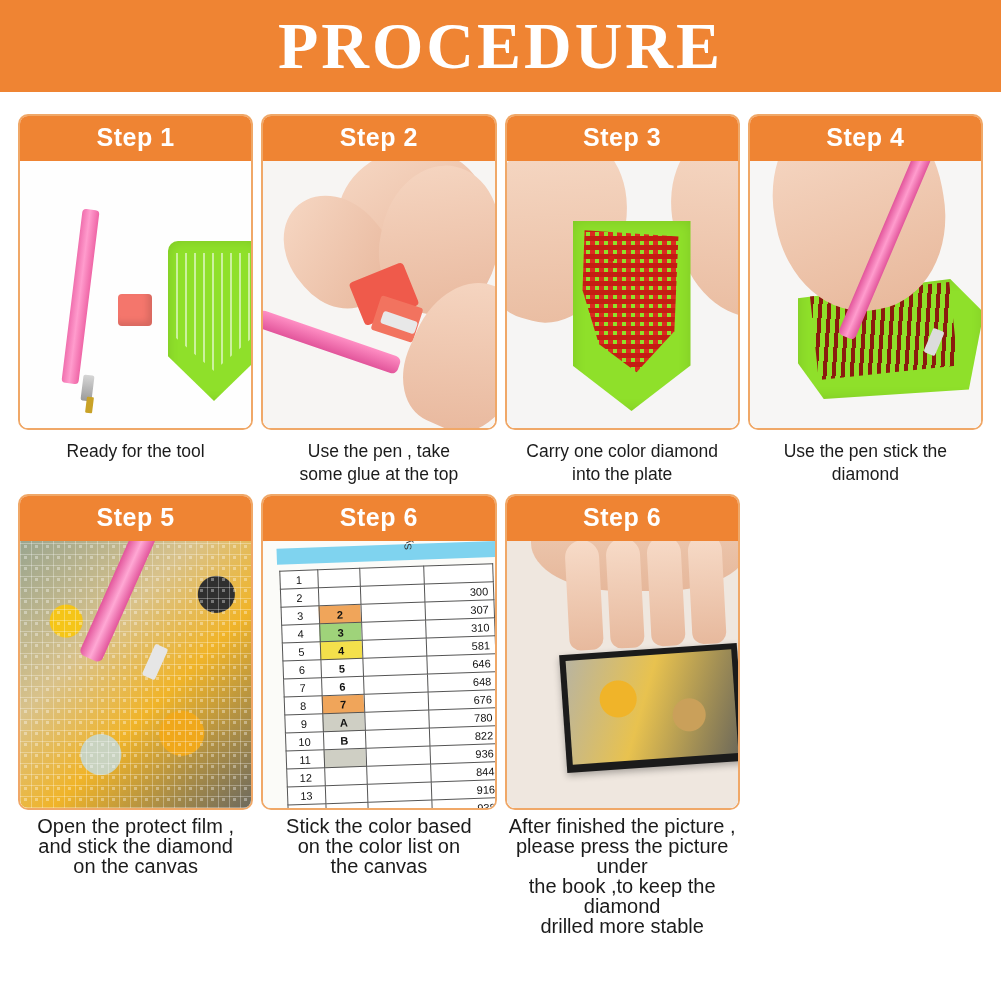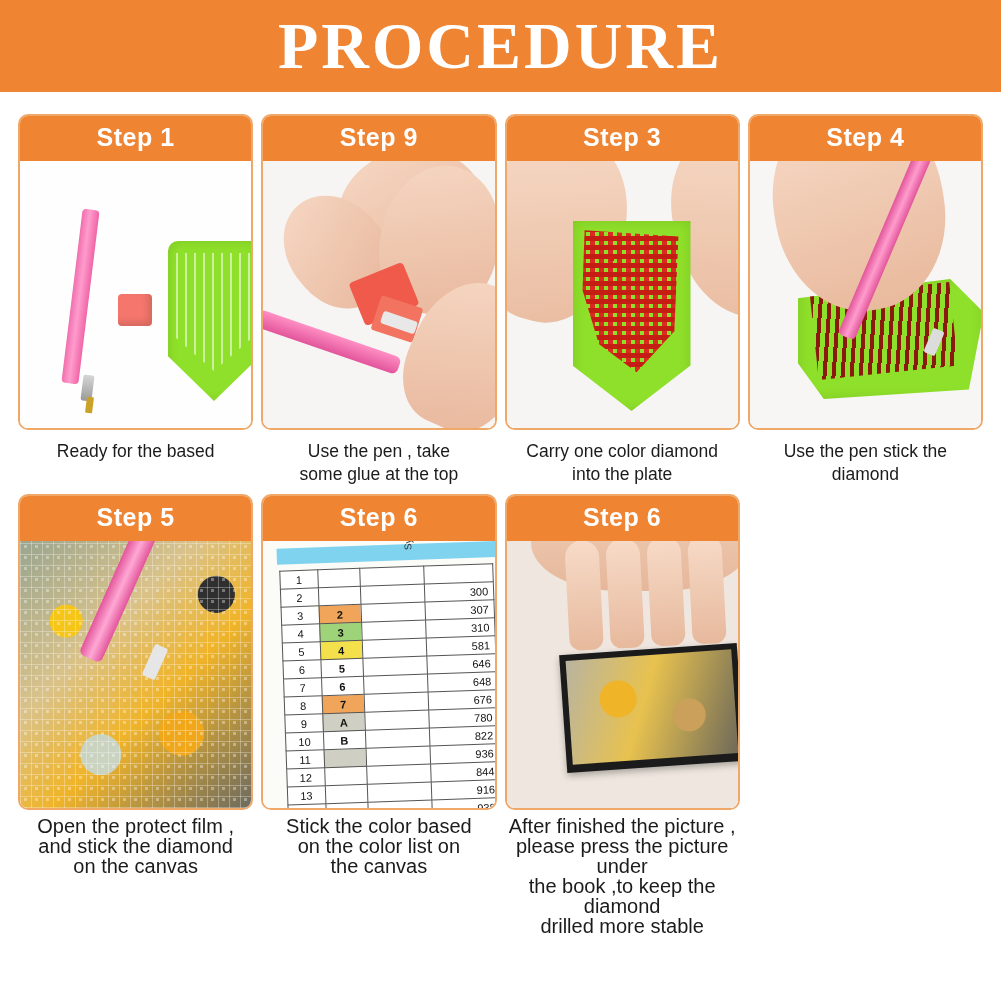--- a/index.html
+++ b/index.html
@@ -266,26 +266,26 @@
           <div class="scene s1">
             <div class="sh pen1"></div>
             <div class="sh pen1-tip"></div>
             <div class="sh pen1-nib"></div>
             <div class="sh wax"></div>
             <div class="sh tray"></div>
             <div class="sh tray-lines"></div>
           </div>
         </div>
       </div>
-      <div class="caption">Ready for the based</div>
-    </div>
-
-    <div class="cell">
-      <div class="card">
-        <div class="card-head">Step 9</div>
+      <div class="caption">Ready for the tool</div>
+    </div>
+
+    <div class="cell">
+      <div class="card">
+        <div class="card-head">Step 2</div>
         <div class="card-body">
           <div class="scene s2">
             <div class="sh hand h1"></div>
             <div class="sh hand h2"></div>
             <div class="sh hand h3"></div>
             <div class="sh waxblk"></div>
             <div class="sh waxblk2"></div>
             <div class="sh pen2"></div>
             <div class="sh pen2tip"></div>
             <div class="sh hand h4"></div>

